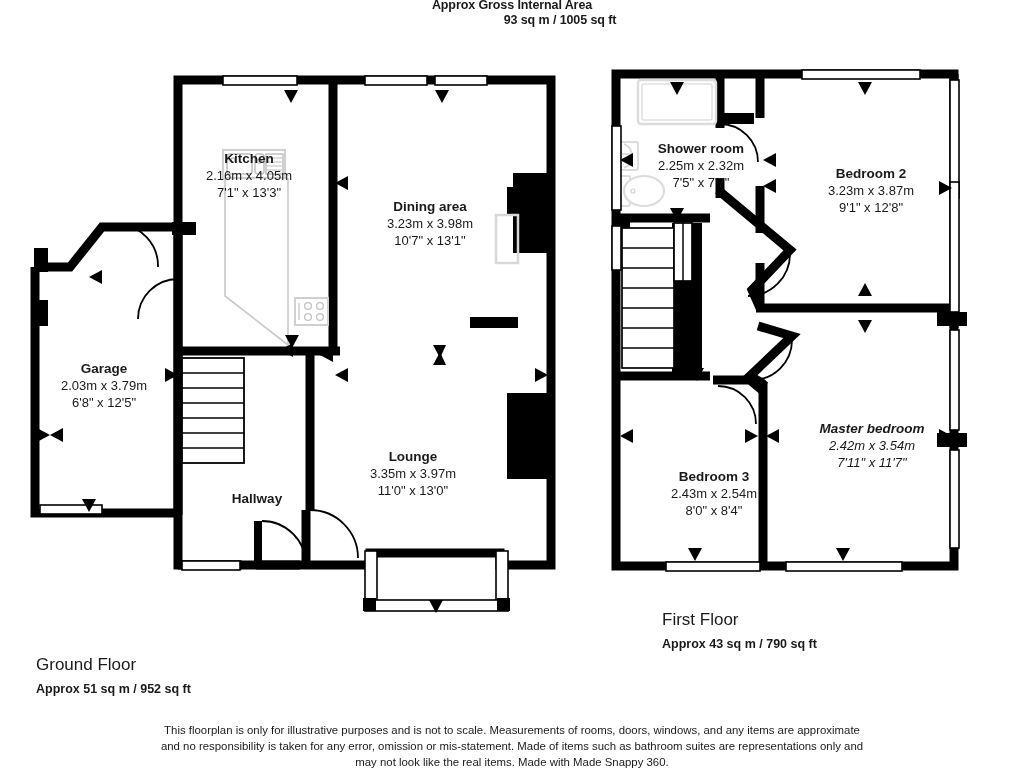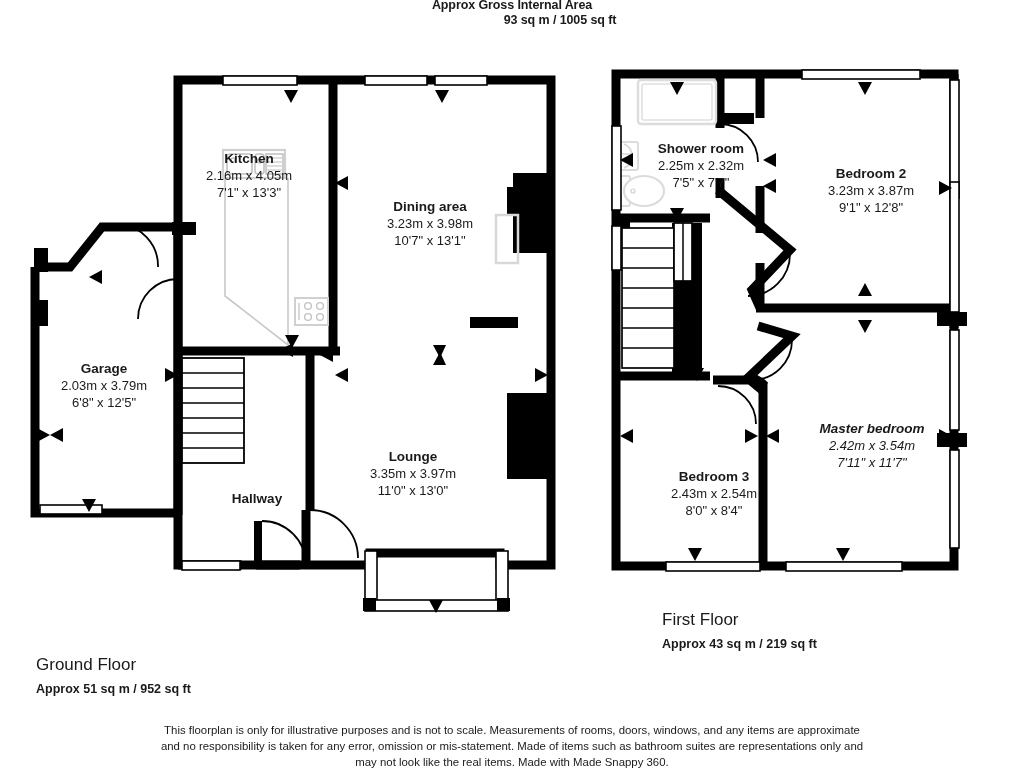--- a/index.html
+++ b/index.html
@@ -355,21 +355,21 @@
     <div class="rl-f">8'0" x 8'4"</div>
   </div>
 
   <div class="floor-caption" id="ground-caption">
     <div class="fc-title">Ground Floor</div>
     <div class="fc-sub">Approx 51 sq m / 952 sq ft</div>
   </div>
 
   <div class="floor-caption" id="first-caption">
     <div class="fc-title">First Floor</div>
-    <div class="fc-sub">Approx 43 sq m / 219 sq ft</div>
+    <div class="fc-sub">Approx 43 sq m / 790 sq ft</div>
   </div>
 
   <div class="disclaimer">
     <div>This floorplan is only for illustrative purposes and is not to scale. Measurements of rooms, doors, windows, and any items are approximate</div>
     <div>and no responsibility is taken for any error, omission or mis-statement. Made of items such as bathroom suites are representations only and</div>
     <div>may not look like the real items. Made with Made Snappy 360.</div>
   </div>
 
 </div>
 

